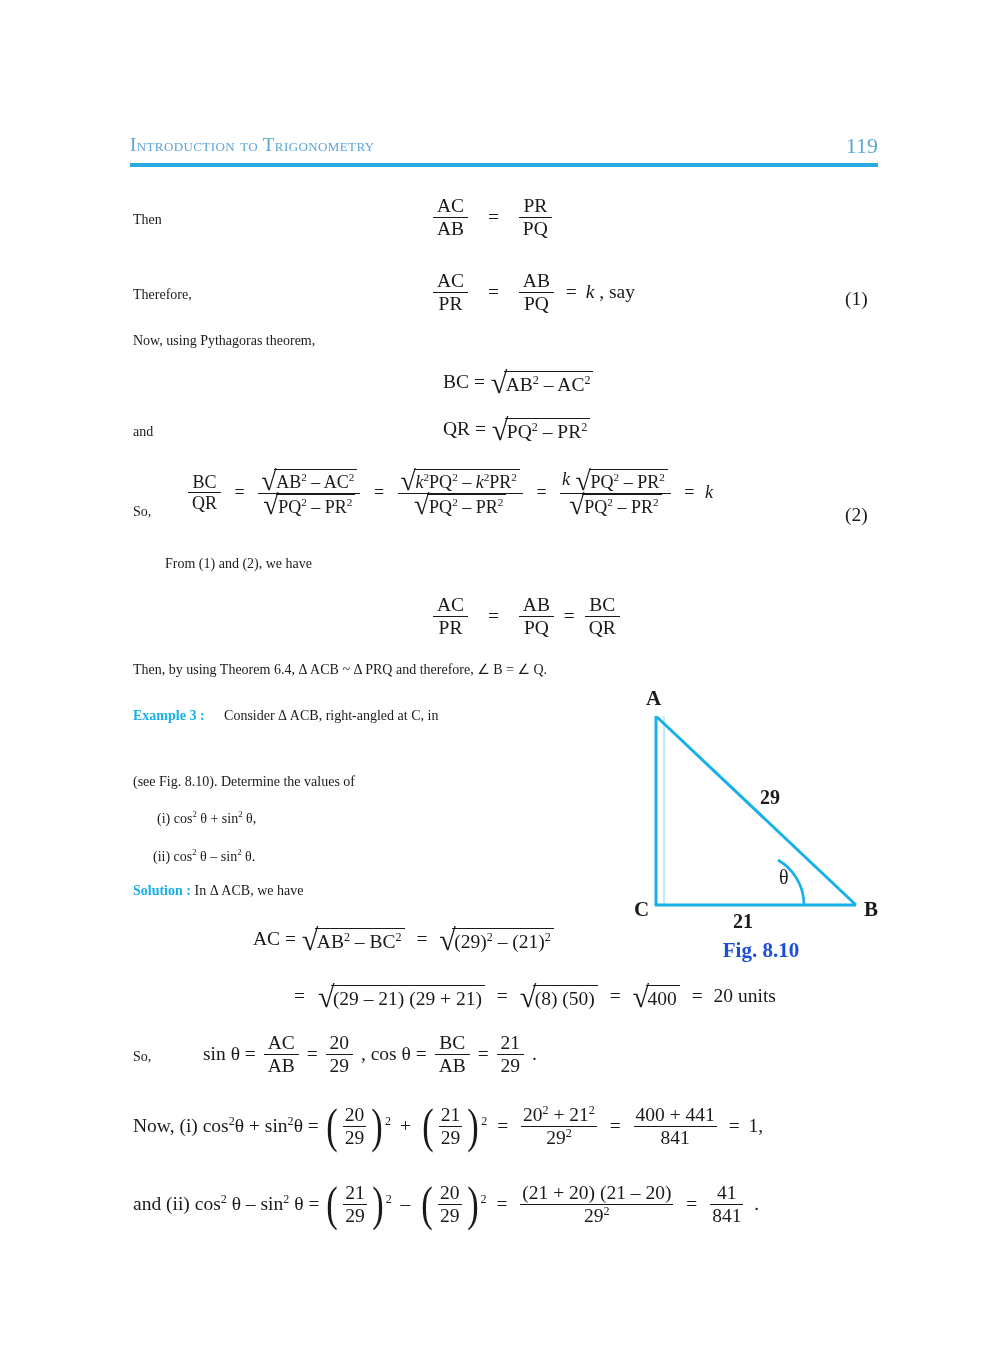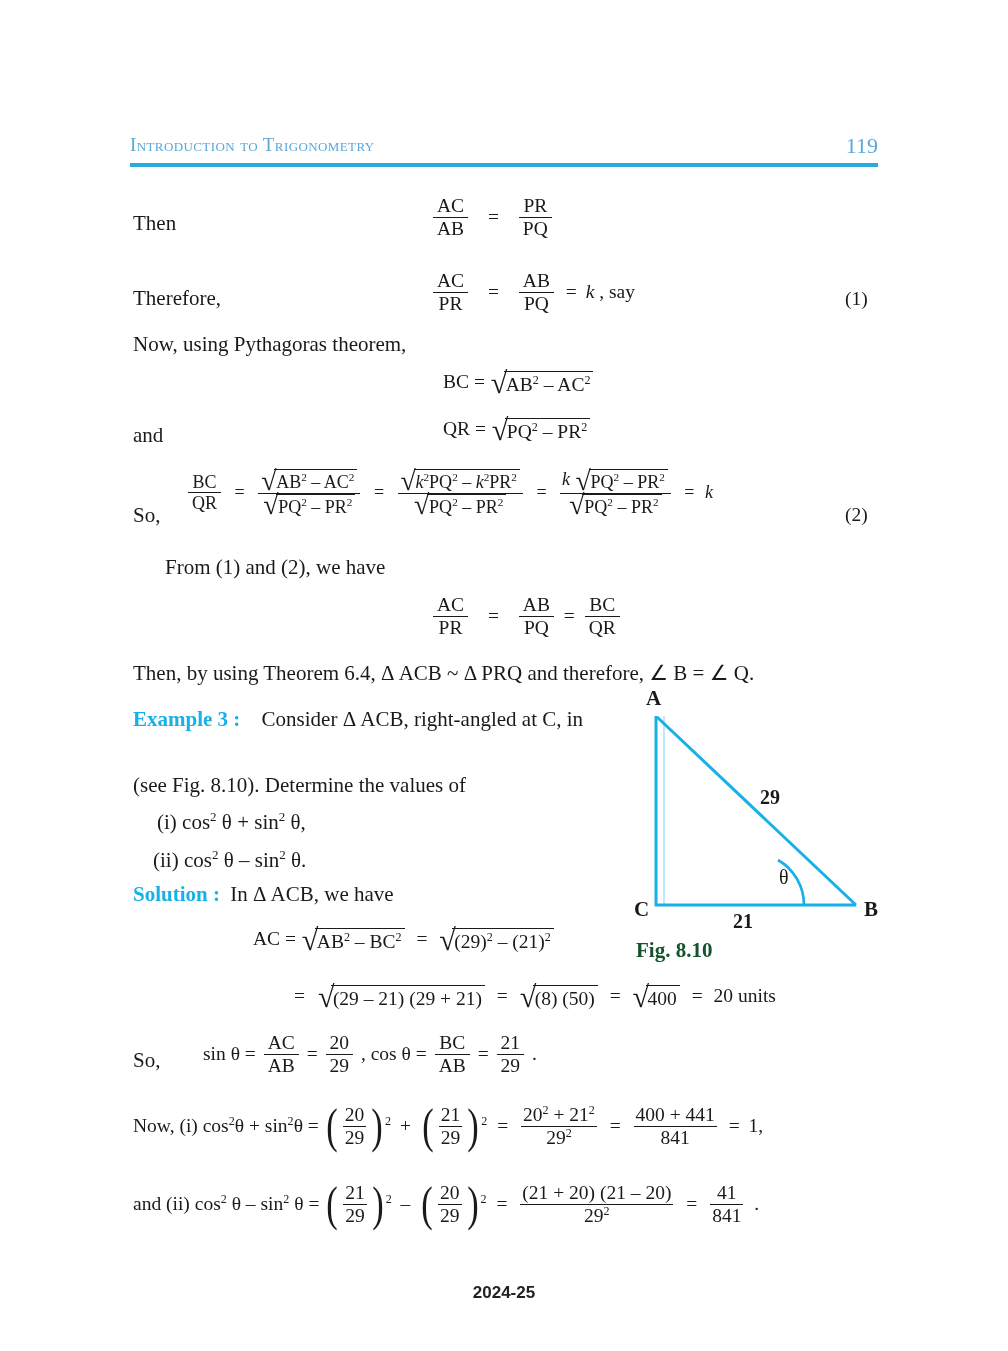--- a/index.html
+++ b/index.html
@@ -31,21 +31,21 @@
   .header-page{
     position:absolute;right:0;top:-1px;
     font-size:22px;
     color:#5aa7d8;
   }
   .header-rule{
     position:absolute;left:130px;top:163px;width:748px;height:4px;
     background:#29abe2;
   }
   
-  .t{position:absolute;white-space:nowrap;font-size:21px;line-height:1;}
+  .t{position:absolute;white-space:nowrap;font-size:14px;line-height:1;}
   .blue{color:#17b0e8;font-weight:bold;}
   .eqno{position:absolute;font-size:19.5px;}
   .it{font-style:italic;}
   
   .frac{
     display:inline-block;
     vertical-align:middle;
     text-align:center;
     margin:0 3px;
     position:relative;
@@ -74,21 +74,21 @@
     vertical-align:middle;
     font-family:"Liberation Serif", serif;
     transform:scaleX(.72);
     position:relative;
     top:-0.02em;
   }
   
   .figure{position:absolute;left:636px;top:694px;width:250px;height:280px;}
   .figcap{
     position:absolute;left:636px;top:938px;width:250px;
-    text-align:left;font-size:21px;font-weight:bold;color:#14532d;
+    text-align:center;font-size:21px;font-weight:bold;color:#1d4ed8;
   }
   
   .footer{
     position:absolute;left:0;top:1283px;width:1008px;text-align:center;
     font-family:"Liberation Sans", sans-serif;font-weight:bold;font-size:17px;color:#222;
   }
 </style>
 </head>
 <body>
 
@@ -243,21 +243,21 @@
     <div style="position:absolute;left:-2px;top:203px;font-size:21px;font-weight:bold;">C</div>
     <div style="position:absolute;left:228px;top:203px;font-size:21px;font-weight:bold;">B</div>
     <div style="position:absolute;left:124px;top:92px;font-size:20px;font-weight:bold;">29</div>
     <div style="position:absolute;left:97px;top:216px;font-size:20px;font-weight:bold;">21</div>
     <div style="position:absolute;left:143px;top:172px;font-size:20px;">θ</div>
   </div>
   <div class="figcap">Fig. 8.10</div>
 
   <div class="t" style="left:133px;top:884px;">
     <span class="blue">Solution :</span>
-    <span style="margin-left:5px;">In Δ ACB, we have</span>
+    <span style="">In Δ ACB, we have</span>
   </div>
 
   <div class="eqline" style="left:253px;top:928px;">
     <span>AC  =</span>
     <span class="rad">
       <span class="radsym">√</span>
       <span class="radbody"><span>AB</span><sup>2</sup> <span>–</span> <span>BC</span><sup>2</sup></span>
     </span>
     <span style="margin:0 6px;">=</span>
     <span class="rad">
@@ -349,15 +349,14 @@
       <span class="den"><span>29</span><sup>2</sup></span>
     </span>
     <span style="margin:0 5px;">=</span>
     <span class="frac tight">
       <span class="num">41</span>
       <span class="den">841</span>
     </span>
     <span style="margin-left:3px;">.</span>
   </div>
 
-  <div class="footer">2024-25</div>
 
 </div>
 
 </body></html>

